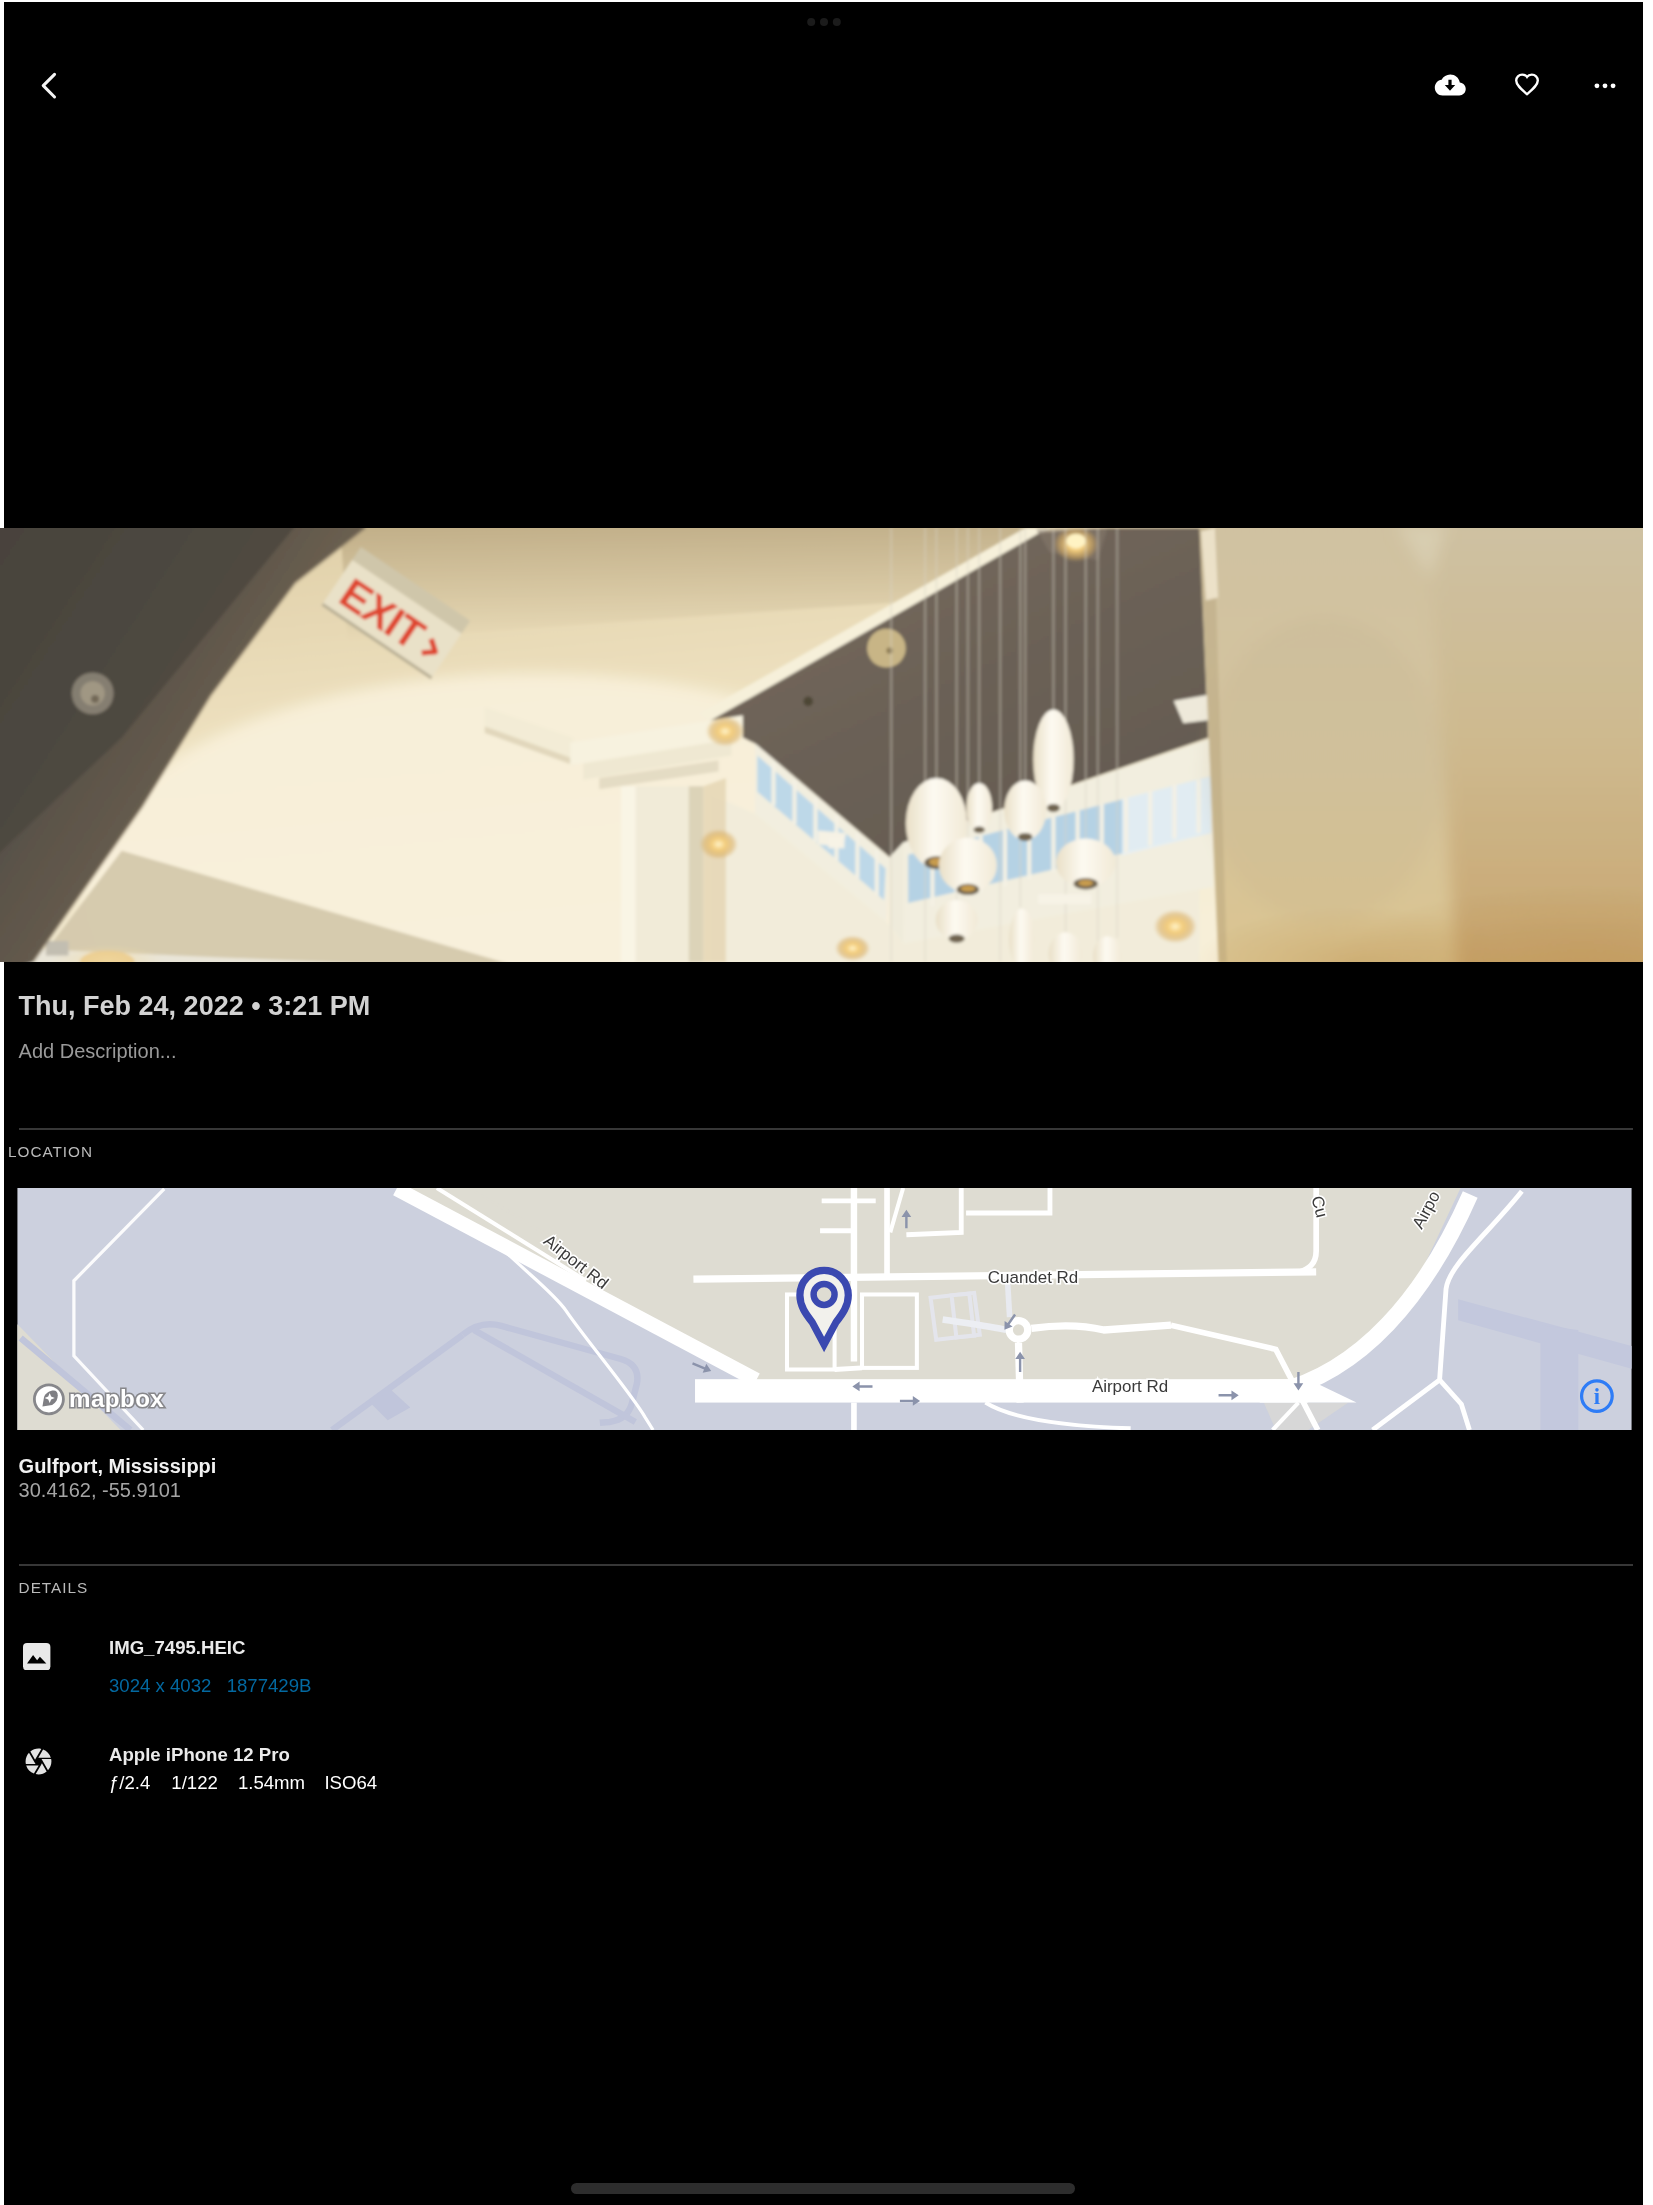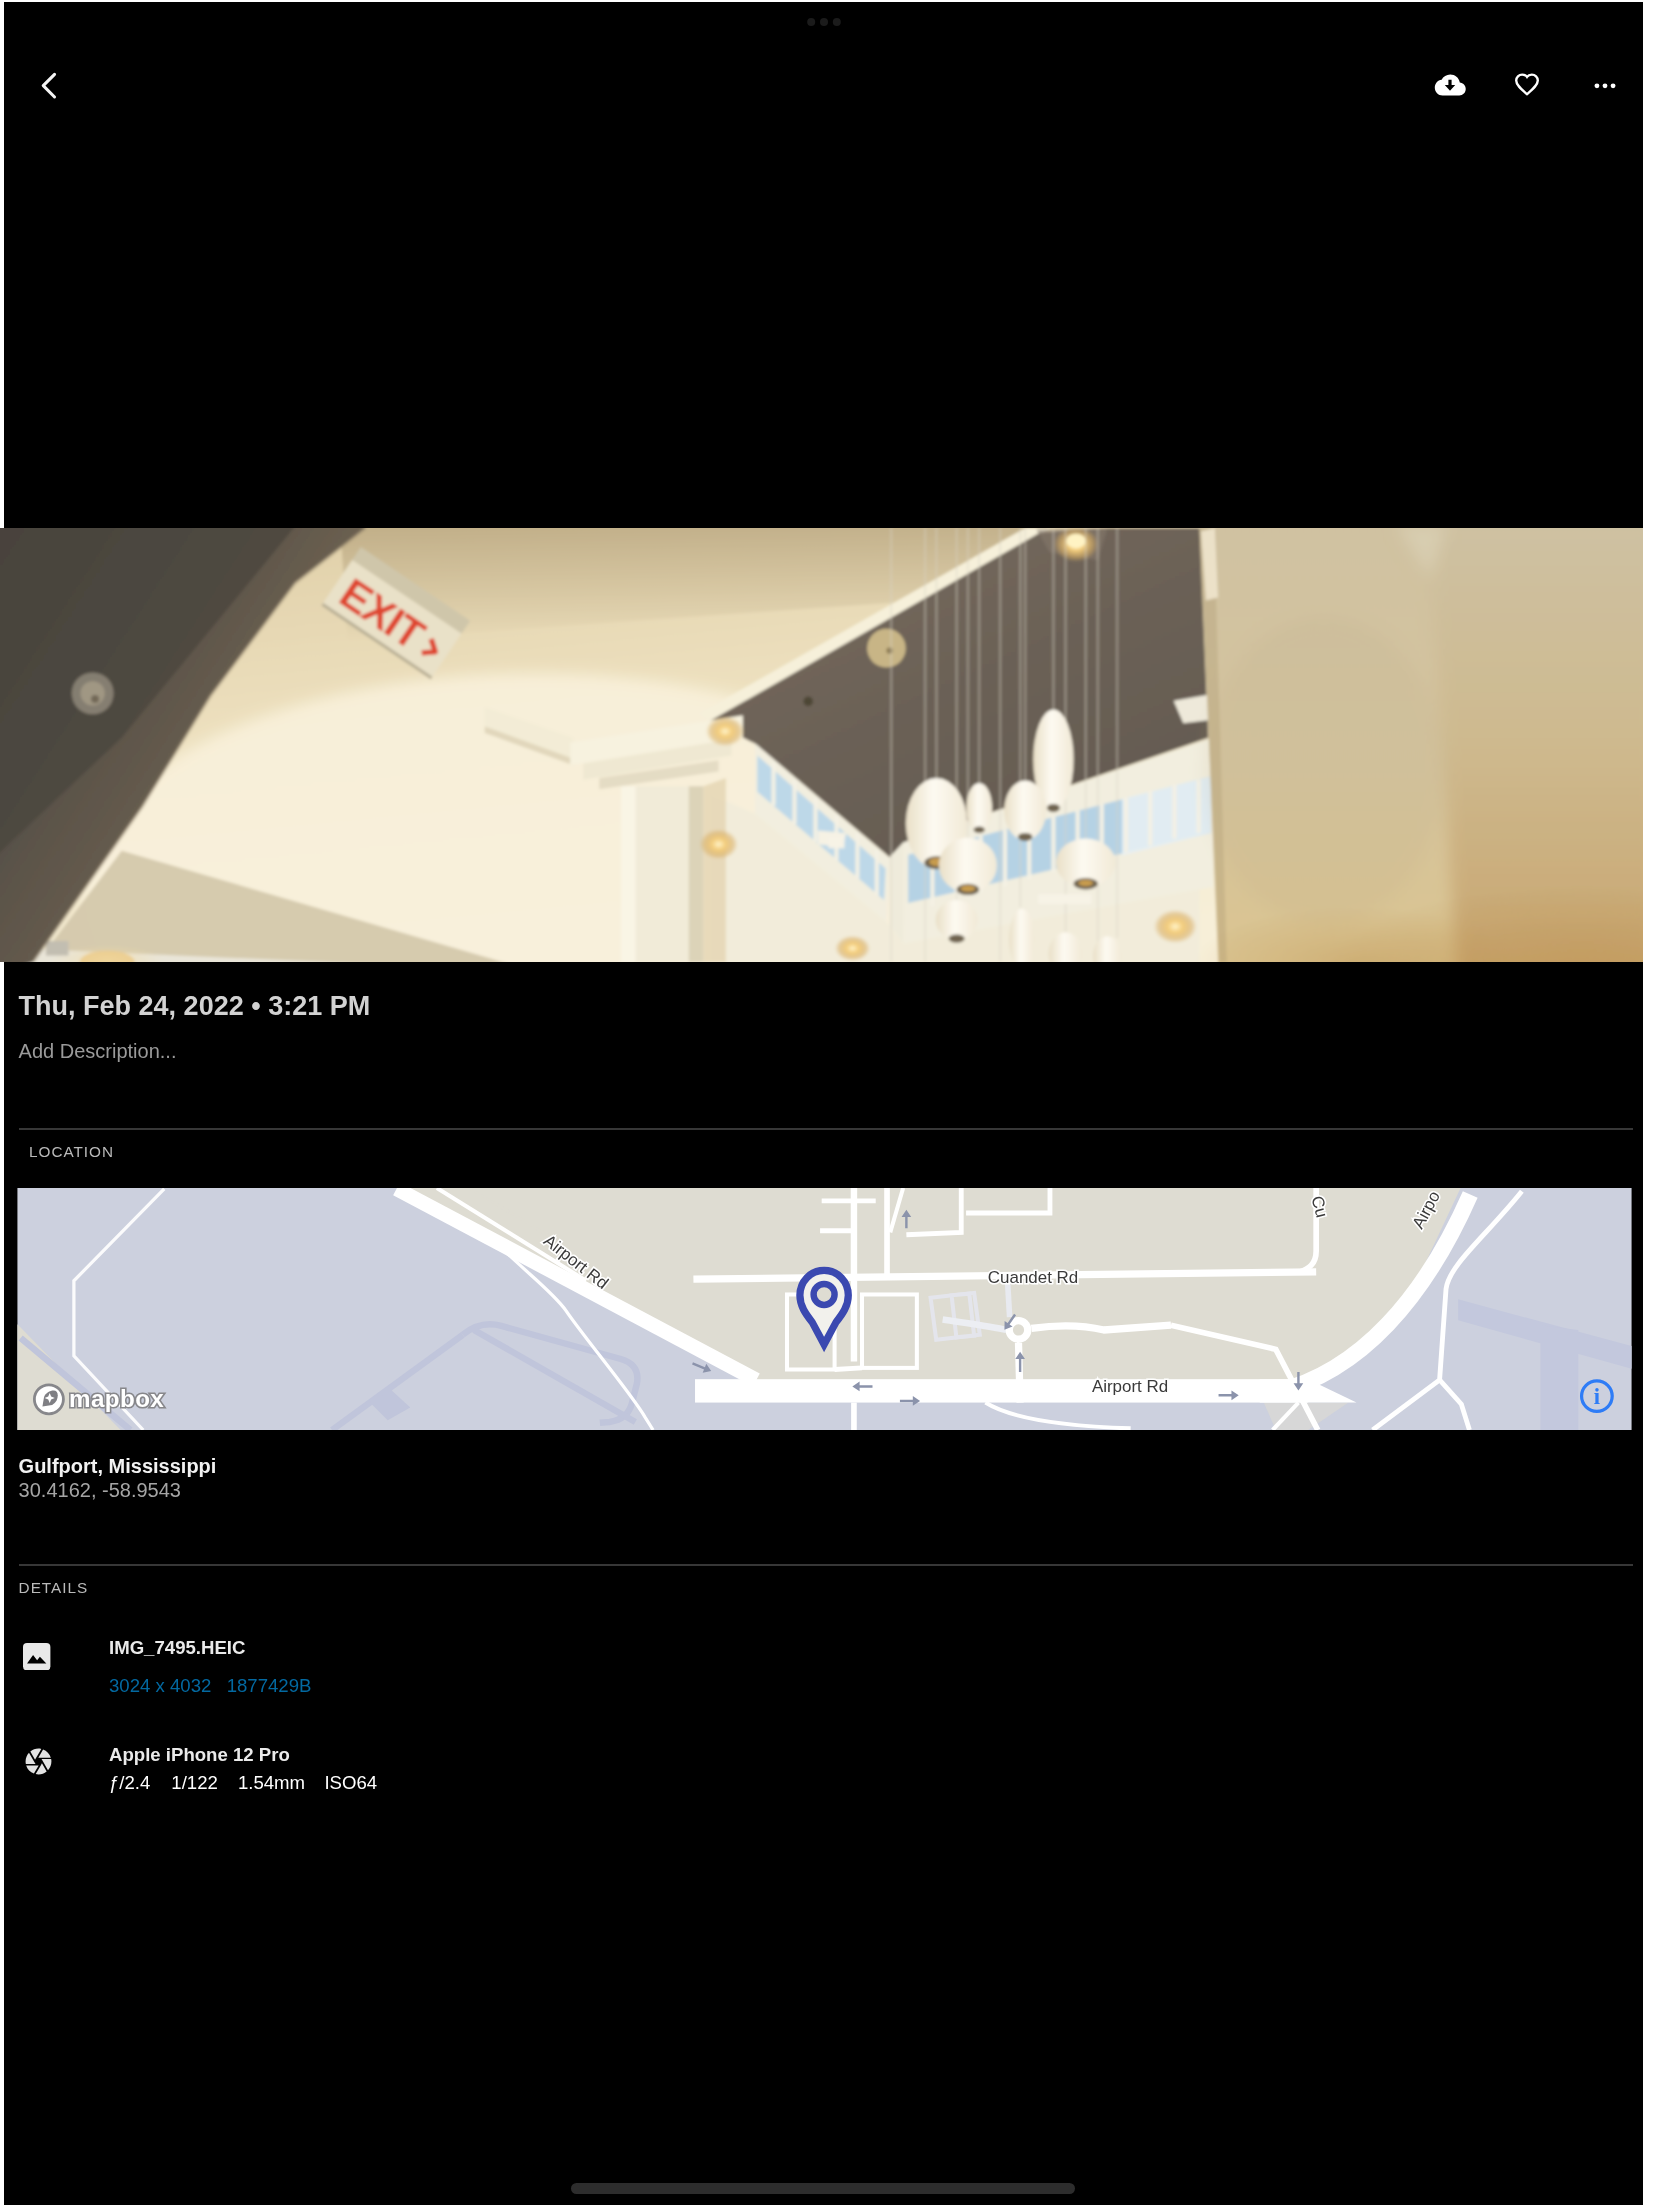--- a/index.html
+++ b/index.html
@@ -255,21 +255,21 @@
 </g>
 </svg>
 </div>
 
 <div class="txt" style="left:18.6px;top:993px;font-size:27px;font-weight:700;color:#d2d2d2;">Thu, Feb 24, 2022 • 3:21 PM</div>
 
 <div class="txt" style="left:18.6px;top:1041px;font-size:20px;color:#9a9a9a;">Add Description...</div>
 
 <div class="abs" style="left:18.6px;top:1128px;width:1614px;height:1.6px;background:#373737;"></div>
 
-<div class="txt" style="left:29px;top:1144px;font-size:15.3px;color:#bababa;letter-spacing:1px;">LOCATION</div>
+<div class="txt" style="left:8px;top:1144px;font-size:15.3px;color:#bababa;letter-spacing:1px;">LOCATION</div>
 
 <div id="map" class="abs" style="left:17px;top:1188px;width:1615px;height:242px;overflow:hidden;">
 <svg width="1615" height="242" viewBox="0 0 2001 300">
 
 <rect x="0" y="0" width="2001" height="300" fill="#ccd0de"></rect>
 
 <polygon points="483,0 1789,0 1735,115 1655,210 1568,248 918,242 476,5" fill="#dedcd2"></polygon>
 
 <polygon points="0,169 128,300 0,300" fill="#dedcd2"></polygon>
 
@@ -379,21 +379,21 @@
 
 <g>
 <circle cx="1958" cy="258" r="19" fill="none" stroke="#2e7cf6" stroke-width="4"></circle>
 <text x="1958" y="268" font-family="Liberation Serif,serif" font-size="28" font-weight="700" fill="#2e7cf6" text-anchor="middle">i</text>
 </g>
 </svg>
 </div>
 
 <div class="txt" style="left:18.6px;top:1456px;font-size:20px;font-weight:700;color:#f2f2f2;">Gulfport, Mississippi</div>
 
-<div class="txt" style="left:18.6px;top:1480px;font-size:20px;color:#a5a5a5;">30.4162, -58.9543</div>
+<div class="txt" style="left:18.6px;top:1480px;font-size:20px;color:#a5a5a5;">30.4162, -55.9101</div>
 
 <div class="abs" style="left:18.6px;top:1564px;width:1614px;height:1.6px;background:#373737;"></div>
 
 <div class="txt" style="left:18.6px;top:1580px;font-size:15.3px;color:#bababa;letter-spacing:1px;">DETAILS</div>
 
 <svg class="abs" style="left:23.4px;top:1643px;" width="27.4" height="27.4" viewBox="0 0 34 34">
 <rect x="0" y="0" width="34" height="34" rx="5" fill="#e9e9e9"></rect>
 <path fill="#000" d="M5 25.5l7.5-10.5 5 6.5 3.5-4.5 8 8.5z"></path>
 </svg>
 

